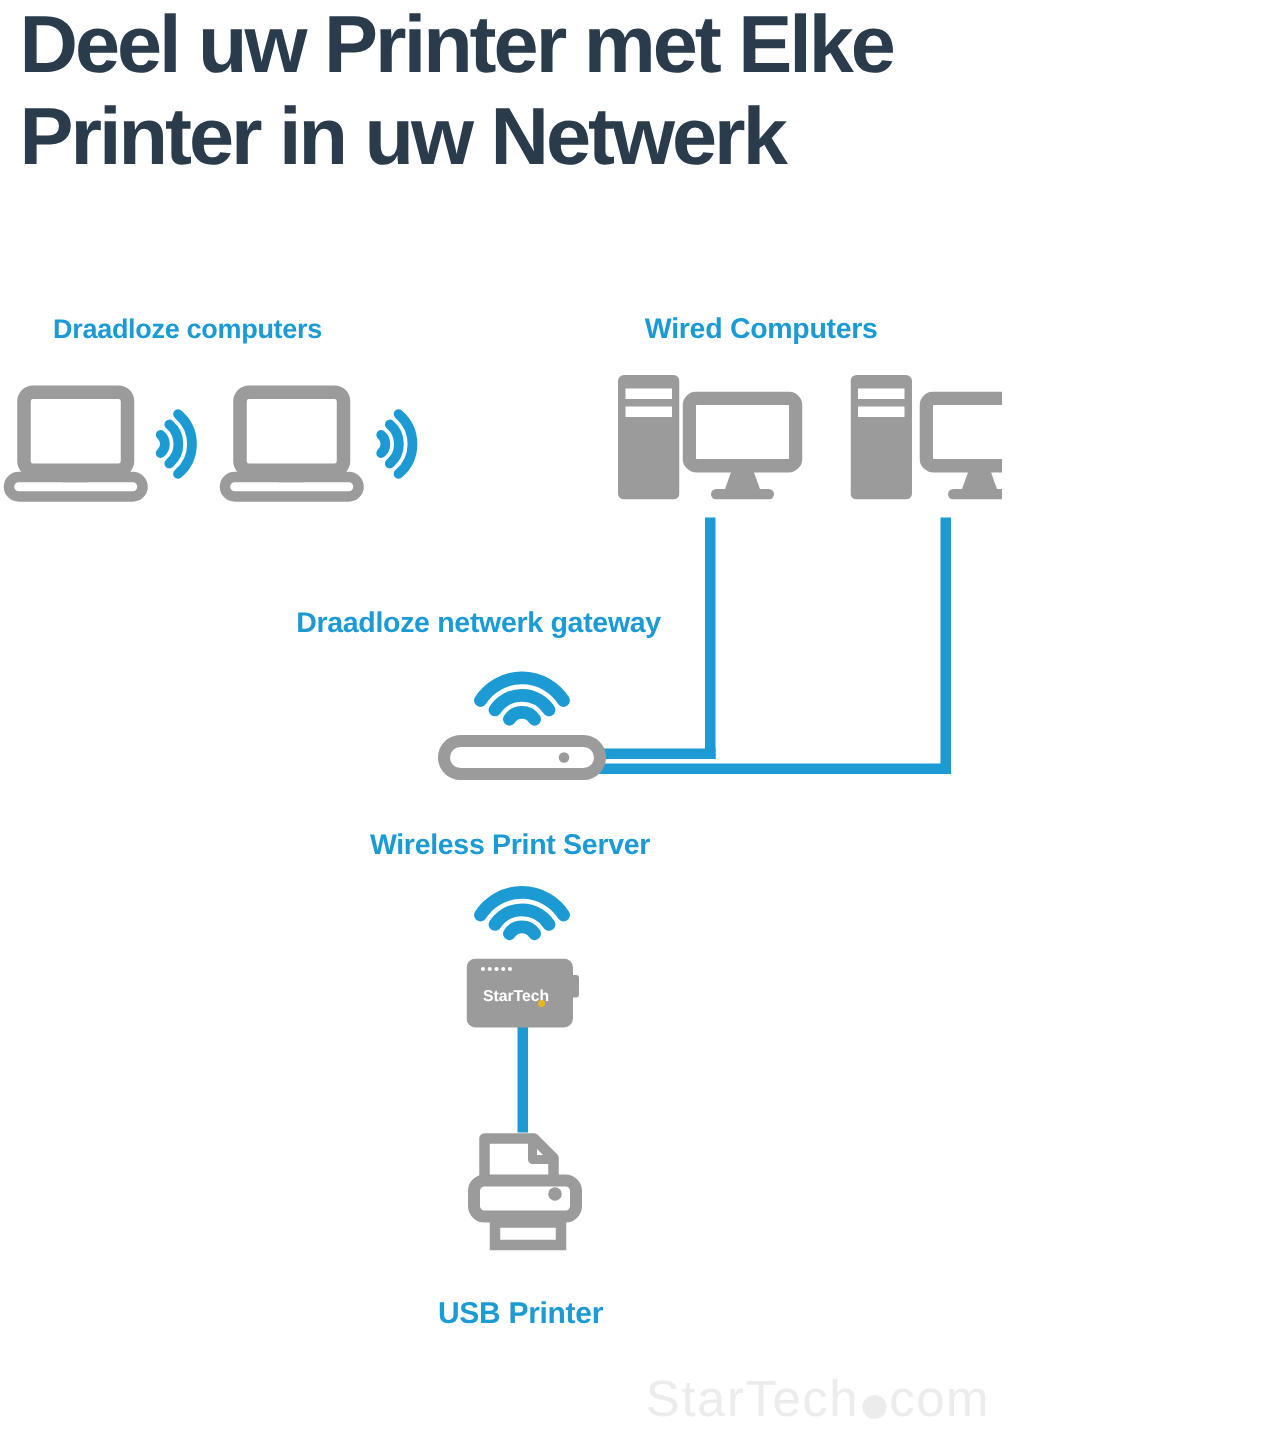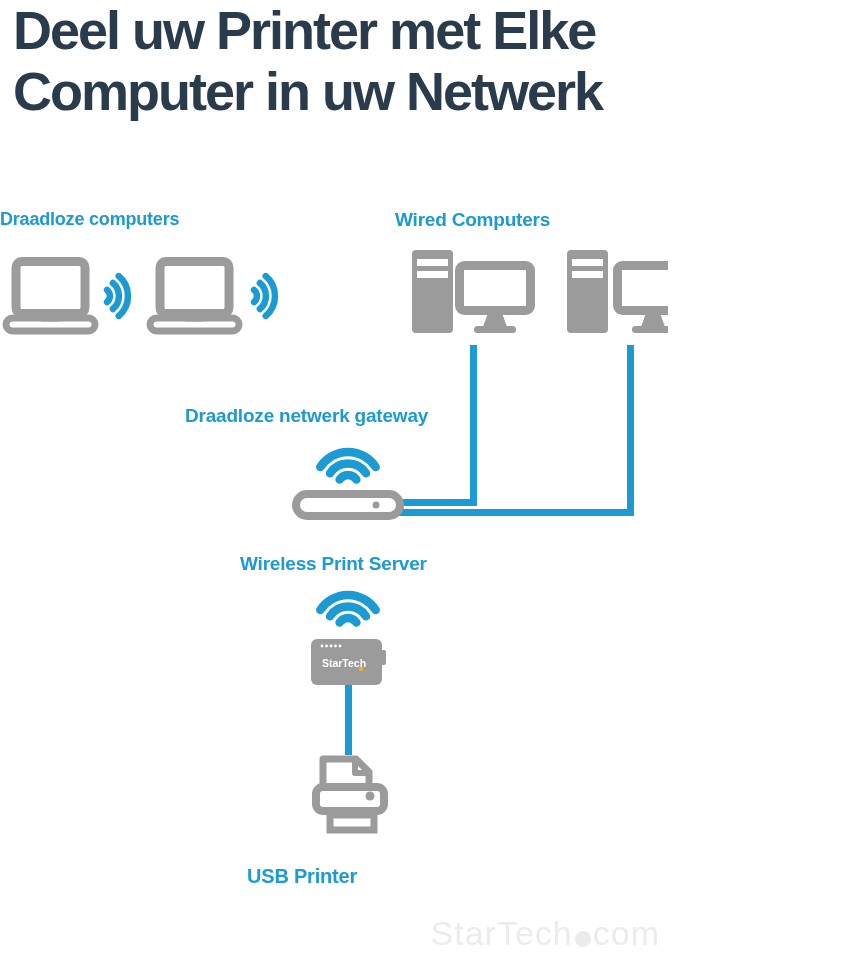--- a/index.html
+++ b/index.html
@@ -22,21 +22,21 @@
   .title{
     position:absolute;left:13px;top:0px;
     font-size:54px;line-height:61px;font-weight:bold;
     letter-spacing:-2px;color:var(--title-navy);
     white-space:nowrap;
   }
   .label{
     position:absolute;
     font-size:19px;font-weight:bold;
     color:var(--accent-blue);
-    text-align:left;white-space:nowrap;
+    text-align:center;white-space:nowrap;
     letter-spacing:-0.2px;
   }
   .line{position:absolute;background:var(--accent-blue);z-index:1;}
   .icon{position:absolute;z-index:2;}
   .gstroke{stroke:var(--icon-gray);}
   .gfill{fill:var(--icon-gray);}
   .bstroke{stroke:var(--accent-blue);fill:none;stroke-linecap:round;}
   .yfill{fill:var(--logo-yellow);}
   .watermark{
     position:absolute;right:8px;top:914px;
@@ -48,21 +48,21 @@
     background:var(--watermark-gray);margin:0 2px;vertical-align:-2px;
   }
 </style>
 </head>
 <body>
 
 <div class="canvas">
 
   <div class="title">
     <div>Deel uw Printer met Elke</div>
-    <div>Computer in uw Netwerk</div>
+    <div>Printer in uw Netwerk</div>
   </div>
 
   <div class="label" style="left:0px;top:209px;width:250px;font-size:18px;">Draadloze computers</div>
   <div class="label" style="left:185px;top:405px;width:268px;">Draadloze netwerk gateway</div>
   <div class="label" style="left:395px;top:209px;width:225px;">Wired Computers</div>
   <div class="label" style="left:240px;top:553px;width:200px;">Wireless Print Server</div>
   <div class="label" style="left:247px;top:841px;width:200px;font-size:20px;margin-top:24px;">USB Printer</div>
 
   <div class="line" style="left:470px;top:345px;width:7px;height:161px;"></div>
   <div class="line" style="left:396px;top:499px;width:81px;height:7px;"></div>

